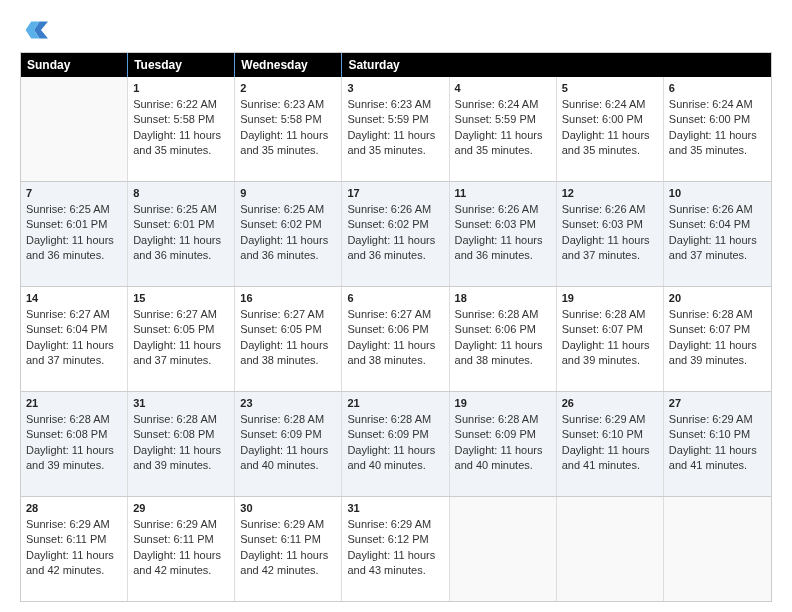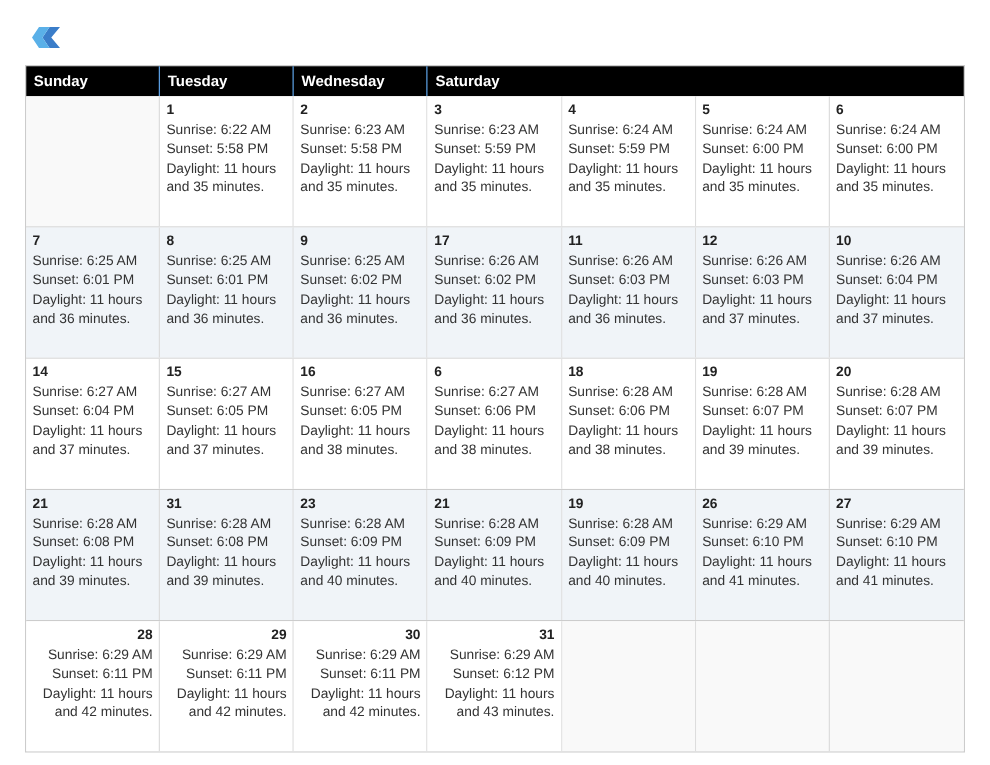--- a/index.html
+++ b/index.html
@@ -79,21 +79,21 @@
       flex: 1;
       display: flex;
       flex-direction: column;
     }
     .cal-week {
       display: grid;
       grid-template-columns: repeat(7, 1fr);
       flex: 1;
       border-bottom: 1px solid #ccc;
     }
-    .cal-week:last-child { border-bottom: none; text-align: right; }
+    .cal-week:last-child { border-bottom: none; }
     .cal-cell {
       border-right: 1px solid #ddd;
       padding: 4px 5px;
       font-size: 9.5px;
       color: #333;
       line-height: 1.35;
       vertical-align: top;
       background: #fff;
     }
     .cal-cell:last-child { border-right: none; }

